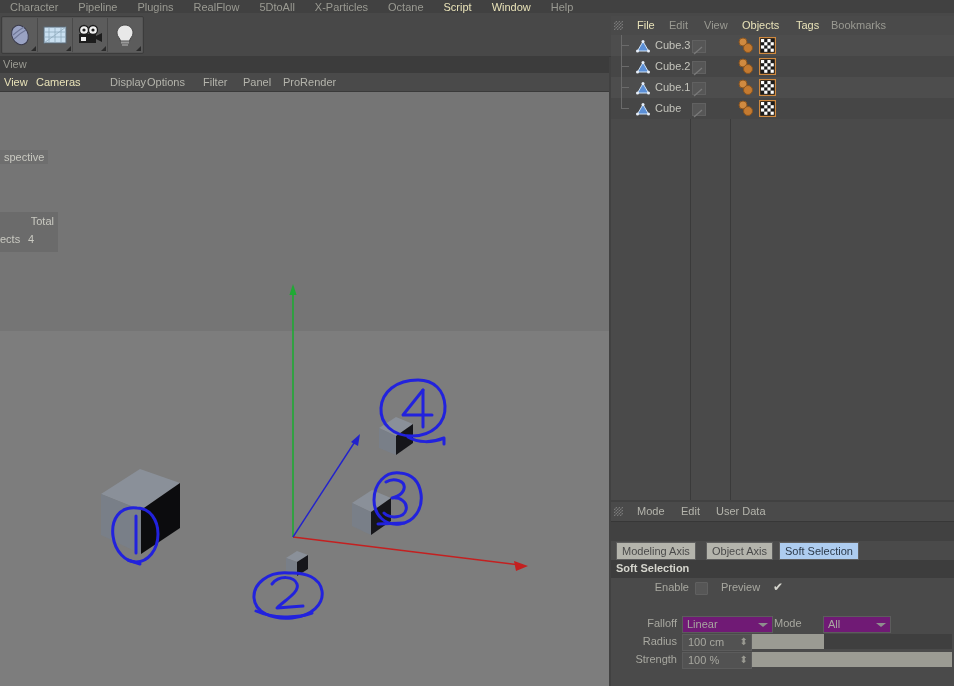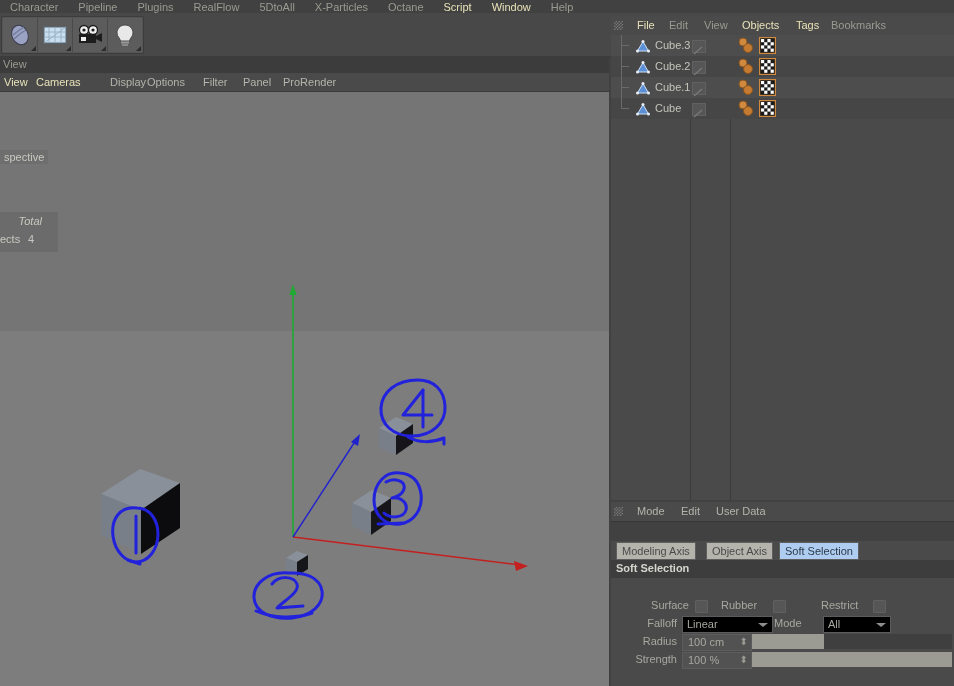--- a/index.html
+++ b/index.html
@@ -117,21 +117,21 @@
     font-size: 11px;
     padding: 1px 4px;
   }
   #hud-stats {
     position: absolute; left: 0; top: 120px;
     width: 58px; height: 40px;
     background: rgba(105,105,105,0.82);
     color: #c9c9c1;
     font-size: 11px;
   }
-  #hud-stats .r1 { position: absolute; right: 16px; top: 3px; font-style: italic; }
+  #hud-stats .r1 { position: absolute; right: 4px; top: 3px; }
   #hud-stats .r2l { position: absolute; left: 0px; top: 21px; }
   #hud-stats .r2v { position: absolute; left: 28px; top: 21px; }
 
   
   #objmgr {
     position: absolute; left: 611px; top: 16px;
     width: 343px; height: 484px;
     background: #eab308;
   }
   #objmgr-menubar {
@@ -288,21 +288,21 @@
     border: 1px solid #606060;
     border-radius: 1px;
   }
   .fcheckmark {
     position: absolute; top: 2px;
     font-size: 12px; color: #d6d6ce;
   }
   .fdrop {
     position: absolute; top: 2px;
     height: 15px;
-    background: #000000;
+    background: #701a75;
     border: 1px solid #5c5c5c;
   }
   .fdrop .v {
     position: absolute; left: 4px; top: 1px;
     font-size: 11px; color: #a8a8a0;
   }
   .fdrop .arrow {
     position: absolute; right: 4px; top: 6px;
     width: 0; height: 0;
     border-left: 5px solid transparent;
@@ -736,29 +736,27 @@
       <span class="attr-tab" style="left:95px">Object Axis</span>
       <span class="attr-tab active" style="left:168px">Soft Selection</span>
     </div>
 
     <div id="attr-section">
       <span class="lbl">Soft Selection</span>
     </div>
 
     <div id="attr-body">
 
-
-      <div class="frow" style="top:18px">
-        <span class="flabel" style="left:0px;width:78px">Surface</span>
+      <div class="frow" style="top:0px">
+        <span class="flabel" style="left:0px;width:78px">Enable</span>
         <span class="fcheck" style="left:84px"></span>
-        <span class="flabel" style="left:110px;width:52px;text-align:left">Rubber</span>
-        <span class="fcheck" style="left:162px"></span>
-        <span class="flabel" style="left:210px;width:52px;text-align:left">Restrict</span>
-        <span class="fcheck" style="left:262px"></span>
-      </div>
+        <span class="flabel" style="left:110px;width:62px;text-align:left">Preview</span>
+        <span class="fcheckmark" style="left:162px">✔</span>
+      </div>
+
 
       <div class="frow" style="top:36px">
         <span class="flabel" style="left:0px;width:66px">Falloff</span>
         <span class="fdrop" style="left:71px;width:89px">
           <span class="v">Linear</span>
           <span class="arrow"></span>
         </span>
         <span class="flabel" style="left:163px;width:44px;text-align:left">Mode</span>
         <span class="fdrop" style="left:212px;width:66px">
           <span class="v">All</span>

